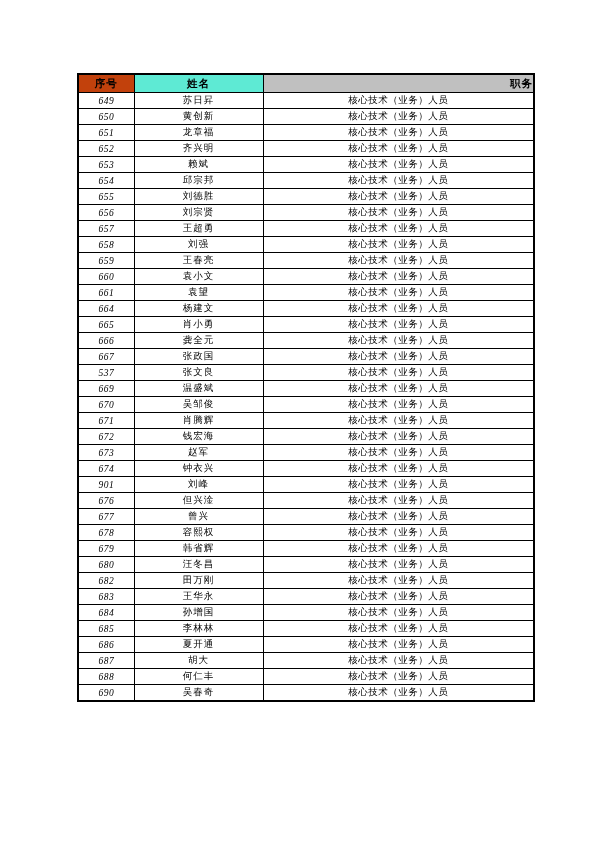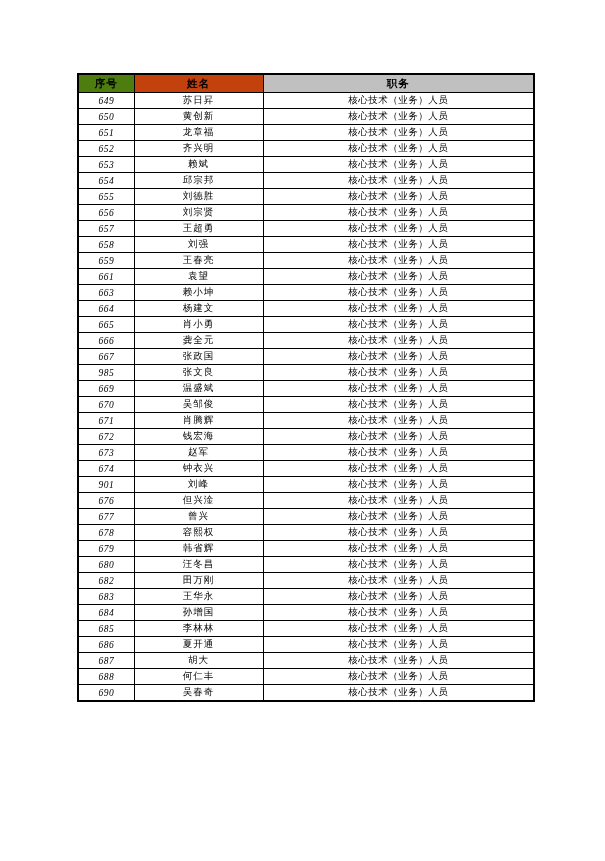--- a/index.html
+++ b/index.html
@@ -61,23 +61,23 @@
 
 <div class="page">
   <table class="roster">
     <colgroup>
       <col style="width:56px">
       <col style="width:129px">
       <col style="width:271px">
     </colgroup>
     <thead>
       <tr>
-        <th style="background: #4d7c0f; margin-top: 37px;">序号</th>
-        <th style="background: #c2410c; margin-top: 43px;">姓名</th>
-        <th style="background: rgb(192, 192, 192);">职务</th>
+        <th style="background: #c2410c; margin-top: 37px;">序号</th>
+        <th style="background: #5eead4; margin-top: 43px;">姓名</th>
+        <th style="background: rgb(192, 192, 192); text-align: right;">职务</th>
       </tr>
     </thead>
     <tbody>
         <tr>
     <td class="cell-no">649</td>
     <td class="cell-name">苏日昇</td>
     <td class="cell-title">核心技术（业务）人员</td>
   </tr>
         <tr>
     <td class="cell-no">650</td>
@@ -123,51 +123,51 @@
     <td class="cell-no">658</td>
     <td class="cell-name">刘强</td>
     <td class="cell-title">核心技术（业务）人员</td>
   </tr>
         <tr>
     <td class="cell-no">659</td>
     <td class="cell-name">王春亮</td>
     <td class="cell-title">核心技术（业务）人员</td>
   </tr>
         <tr>
+    <td class="cell-no">660</td>
+    <td class="cell-name">袁小文</td>
+    <td class="cell-title">核心技术（业务）人员</td>
+  </tr>
+        <tr>
     <td class="cell-no">661</td>
     <td class="cell-name">袁望</td>
     <td class="cell-title">核心技术（业务）人员</td>
   </tr>
         <tr>
-    <td class="cell-no">663</td>
-    <td class="cell-name">赖小坤</td>
-    <td class="cell-title">核心技术（业务）人员</td>
-  </tr>
-        <tr>
     <td class="cell-no">664</td>
     <td class="cell-name">杨建文</td>
     <td class="cell-title">核心技术（业务）人员</td>
   </tr>
         <tr>
     <td class="cell-no">665</td>
     <td class="cell-name">肖小勇</td>
     <td class="cell-title">核心技术（业务）人员</td>
   </tr>
         <tr>
     <td class="cell-no">666</td>
     <td class="cell-name">龚全元</td>
     <td class="cell-title">核心技术（业务）人员</td>
   </tr>
         <tr>
     <td class="cell-no">667</td>
     <td class="cell-name">张政国</td>
     <td class="cell-title">核心技术（业务）人员</td>
   </tr>
         <tr>
-    <td class="cell-no">985</td>
+    <td class="cell-no">537</td>
     <td class="cell-name">张文良</td>
     <td class="cell-title">核心技术（业务）人员</td>
   </tr>
         <tr>
     <td class="cell-no">669</td>
     <td class="cell-name">温盛斌</td>
     <td class="cell-title">核心技术（业务）人员</td>
   </tr>
         <tr>
     <td class="cell-no">670</td>

